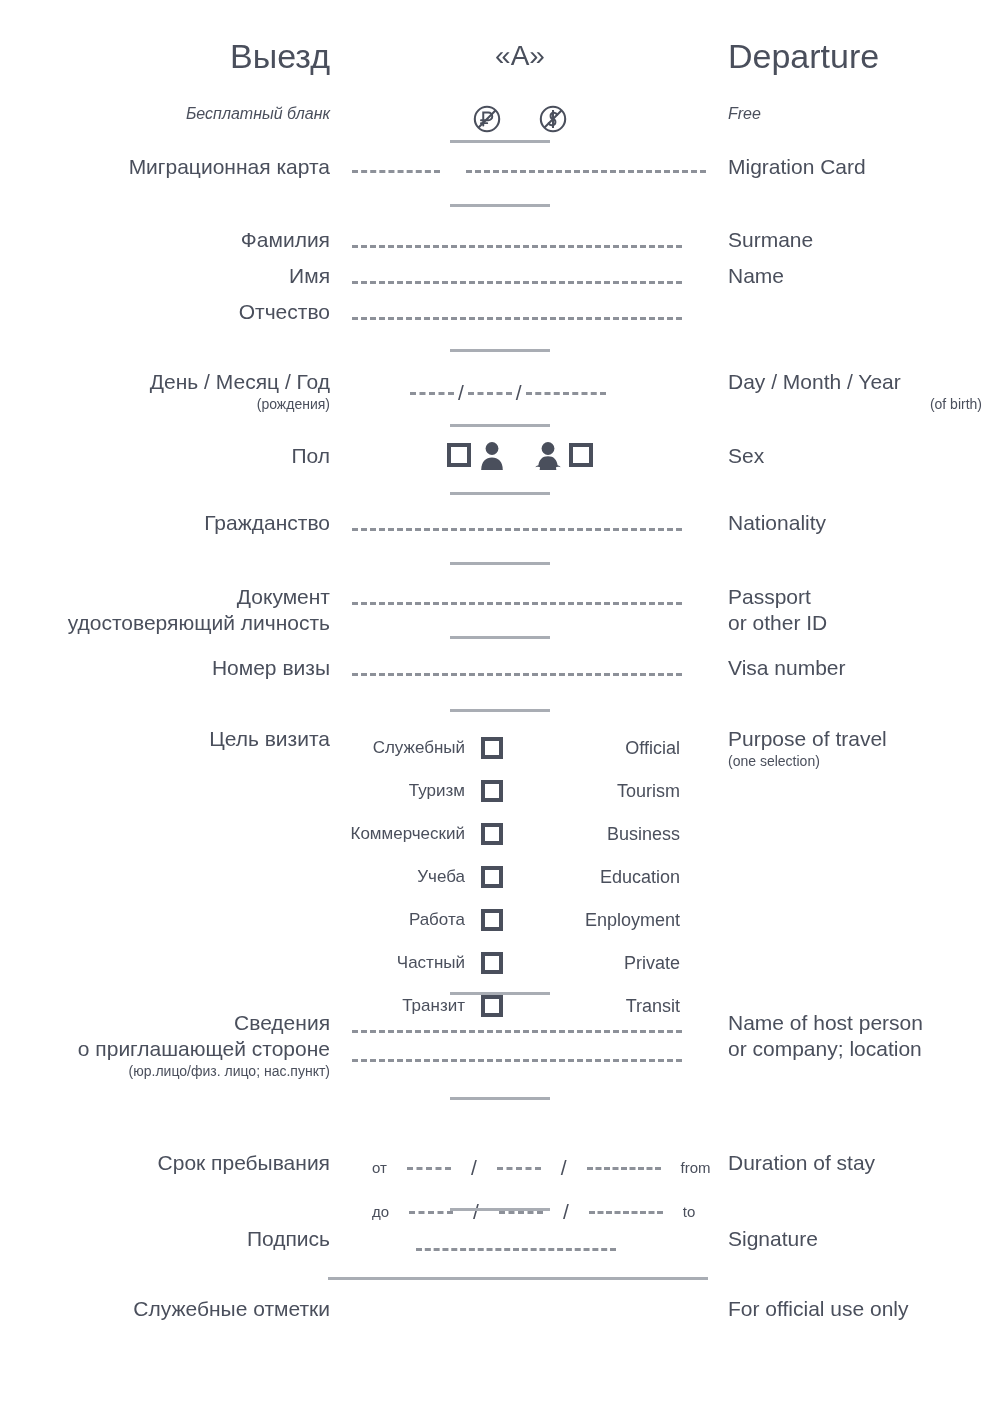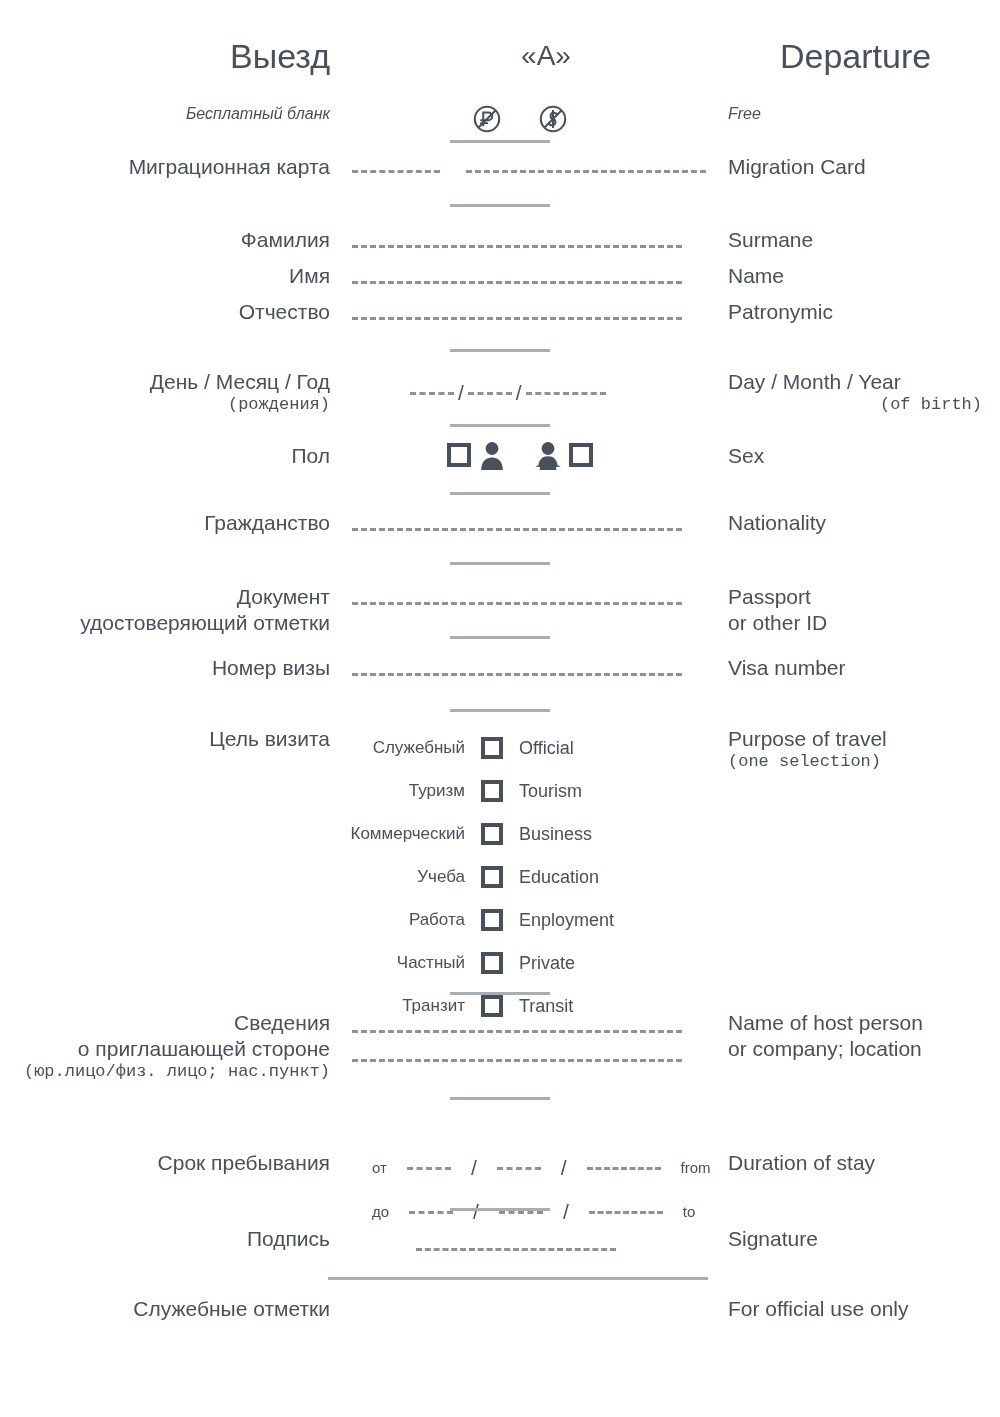--- a/index.html
+++ b/index.html
@@ -22,21 +22,21 @@
     left: 0; width: 1000px;
     display: grid;
     grid-template-columns: 330px 380px 290px;
     align-items: start;
   }
   .ru  { text-align: right; padding-right: 0; }
   .en  { text-align: left;  padding-left: 18px; }
   .mid { position: relative; }
 
   .lbl      { font-size: 21px; line-height: 26px; white-space: nowrap; }
-  .lbl-sm   { font-size: 17px; line-height: 19px; white-space: nowrap; font-family: Liberation Mono, monospace; }
+  .lbl-sm   { font-size: 14px; line-height: 19px; white-space: nowrap; }
   .lbl-em   { font-size: 16px; line-height: 20px; font-style: italic; white-space: nowrap; }
 
   
   .title-ru, .title-en {
     font-size: 34px; line-height: 40px; font-weight: 400; white-space: nowrap;
   }
   .title-mid { font-size: 28px; line-height: 40px; text-align: center; }
 
   
   .dash {
@@ -88,35 +88,35 @@
     display: flex; flex-direction: column; gap: 8px;
   }
   .purpose-item {
     display: grid;
     grid-template-columns: 145px 34px 1fr;
     align-items: center;
     column-gap: 10px;
     height: 35px;
   }
   .purpose-ru { text-align: right; font-size: 17px; line-height: 22px; white-space: nowrap; }
-  .purpose-en { text-align: left;  font-size: 18px; line-height: 22px; white-space: nowrap; }
+  .purpose-en { text-align: right;  font-size: 18px; line-height: 22px; white-space: nowrap; }
   .purpose-item .cbox { width: 22px; height: 22px; border-width: 4px; margin: 0 auto; }
 
   
   .dur-line {
     position: absolute;
     display: flex; align-items: center; gap: 20px;
     font-size: 15px; line-height: 20px;
   }
   .dur-line .slash { font-size: 21px; }
 </style>
 </head>
 <body>
 
-<div class="row" style="top:36px;gap:26px;">
+<div class="row" style="top:36px;">
   <div class="ru"><span class="title-ru">Выезд</span></div>
   <div class="mid">
       <div class="title-mid">«А»</div>
     </div>
   <div class="en"><span class="title-en">Departure</span></div>
 </div>
 
 <div class="row" style="top:104px;">
   <div class="ru"><span class="lbl-em">Бесплатный бланк</span></div>
   <div class="mid" style="height:34px;">
@@ -166,21 +166,20 @@
     <span class="dash" style="position:absolute; left:22px; top:18px; width:330px;"></span>
   </div>
   <div class="en"><span class="lbl">Name</span></div>
 </div>
 
 <div class="row" style="top:299px;">
   <div class="ru"><span class="lbl">Отчество</span></div>
   <div class="mid" style="height:30px;">
     <span class="dash" style="position:absolute; left:22px; top:18px; width:330px;"></span>
   </div>
-  <div class="en"><span class="lbl">Patronymic</span></div>
 </div>
 
 <div class="sep" style="top:349px;"></div>
 
 <div class="row" style="top:369px;">
   <div class="ru">
     <div class="lbl">День / Месяц / Год</div>
     <div class="lbl-sm">(рождения)</div>
   </div>
   <div class="mid" style="height:50px;">
@@ -228,21 +227,21 @@
     <span class="dash" style="position:absolute; left:22px; top:18px; width:330px;"></span>
   </div>
   <div class="en"><span class="lbl">Nationality</span></div>
 </div>
 
 <div class="sep" style="top:562px;"></div>
 
 <div class="row" style="top:584px;">
   <div class="ru">
     <div class="lbl">Документ</div>
-    <div class="lbl">удостоверяющий отметки</div>
+    <div class="lbl">удостоверяющий личность</div>
   </div>
   <div class="mid" style="height:56px;">
     <span class="dash" style="position:absolute; left:22px; top:18px; width:330px;"></span>
   </div>
   <div class="en">
     <div class="lbl">Passport</div>
     <div class="lbl">or other ID</div>
   </div>
 </div>
 

